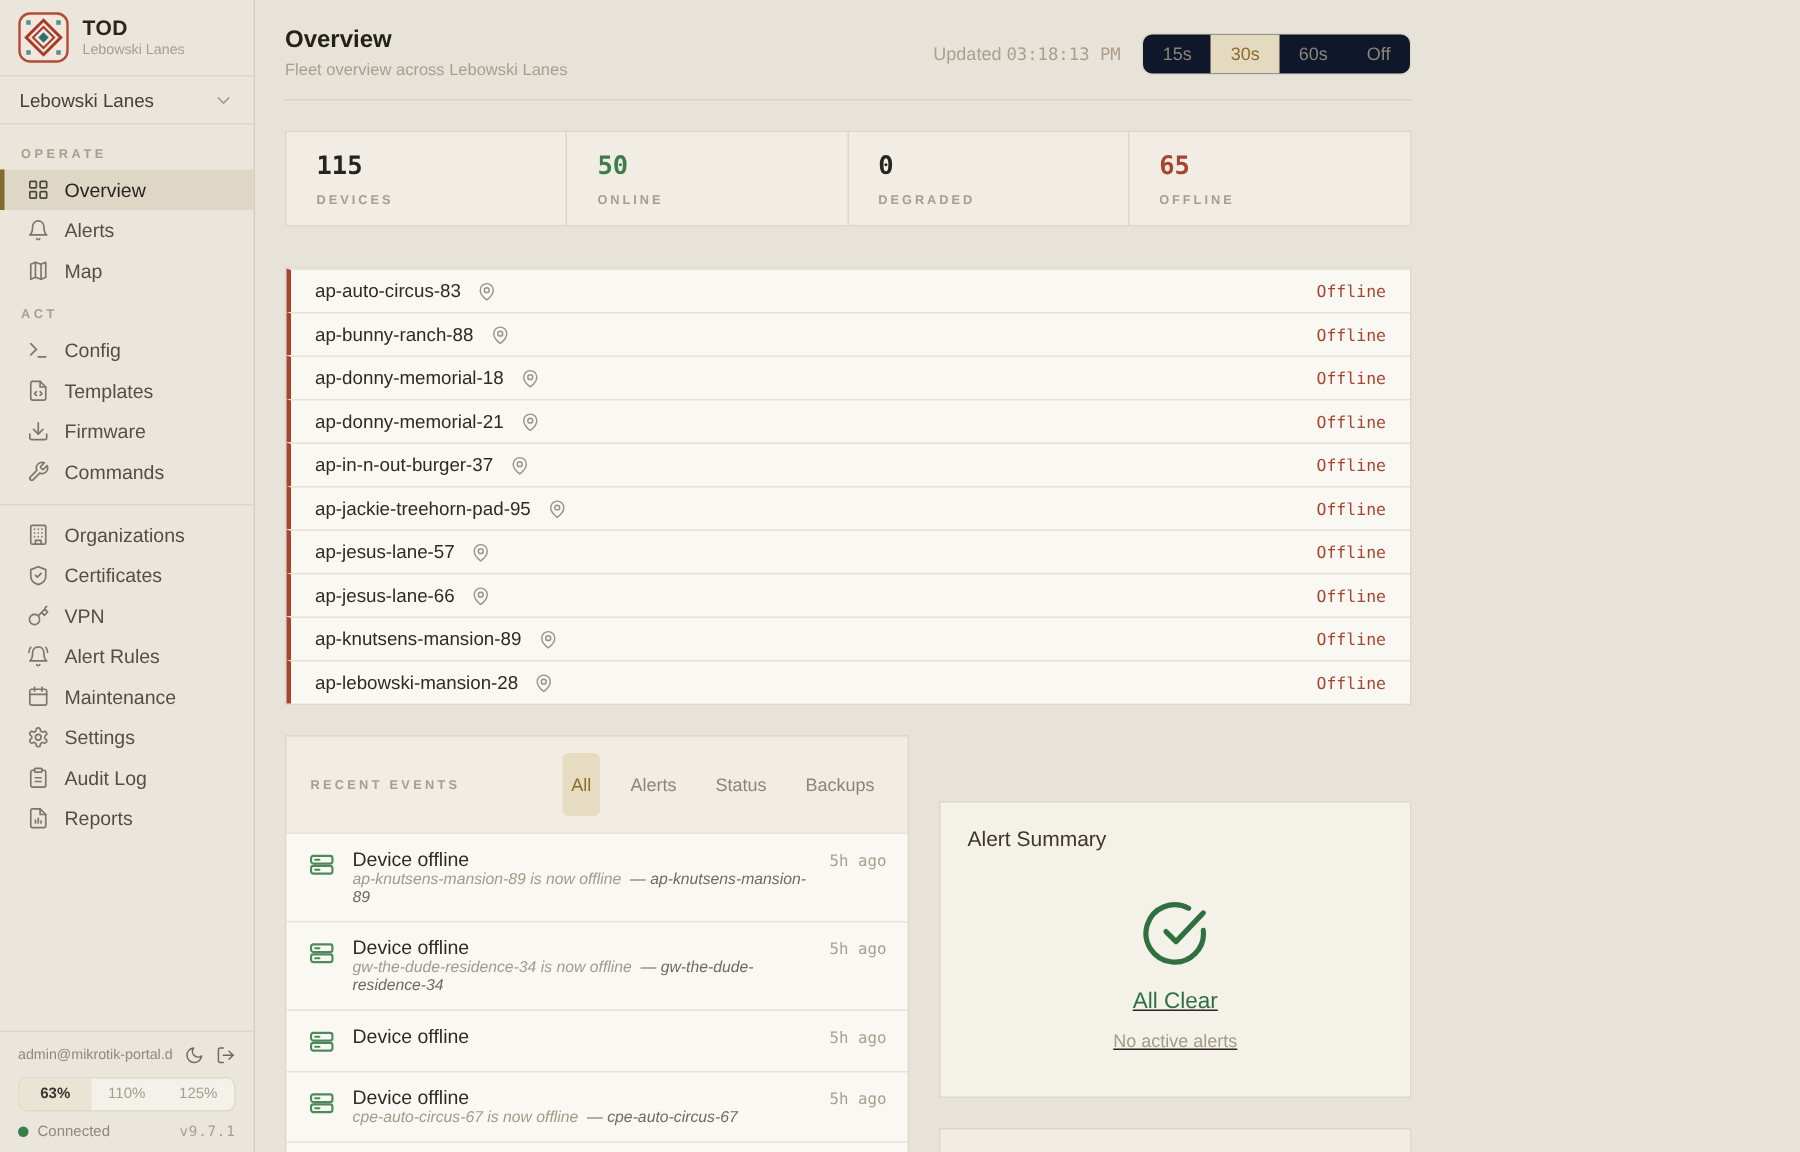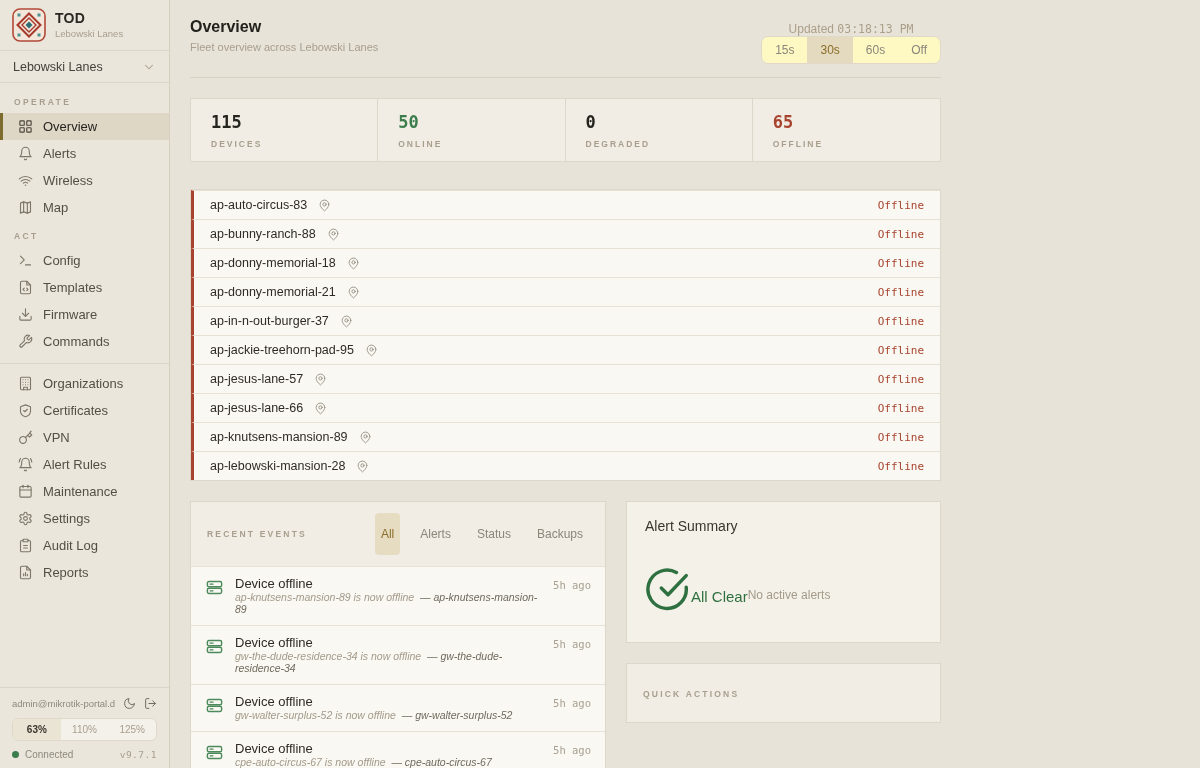--- a/index.html
+++ b/index.html
@@ -41,24 +41,24 @@
   .zoom-cell.active { background:#eae4d4; color:#3a362e; font-weight:700; }
   .conn-row { display:flex; align-items:center; gap:6px; font-size:10px; color:#8f897c; }
   .conn-dot { width:7px; height:7px; border-radius:50%; background:#3a7d4c; }
   .version { margin-left:auto; font-size:9.5px; color:#a79e8e; letter-spacing:.5px; }
 
   
   .main { flex:1; padding:18px 27px 0 20px; overflow:hidden; }
   .page-head { display:flex; align-items:flex-start; justify-content:space-between; padding-bottom:13px; border-bottom:1px solid #d9d2c3; }
   .page-title { font-size:16px; font-weight:700; color:#23211c; }
   .page-sub { font-size:11px; color:#a79e8e; margin-top:5px; }
-  .head-right { display:flex; align-items:center; gap:0; margin-top:4px;flex-direction:column; }
+  .head-right { display:flex; align-items:center; gap:14px; margin-top:4px; }
   .updated { font-size:12px; color:#ab9f8a; }
   .updated .mono { font-size:11.5px; }
-  .seg { display:flex; background:#fef9c3; border:1px solid #e0d9ca; border-radius:7px; overflow:hidden; }
+  .seg { display:flex; background:#0f172a; border:1px solid #e0d9ca; border-radius:7px; overflow:hidden; }
   .seg-btn { font-size:12px; color:#8b857a; padding:6px 13px; cursor:pointer; }
   .seg-btn.active { background:#e4dabf; color:#8a6d28; }
 
   
   .stats { margin-top:20px; display:grid; grid-template-columns:repeat(4,1fr); background:#f1ede4; border:1px solid #ddd7c9; }
   .stat-cell { padding:13px 20px 12px; border-right:1px solid #ddd7c9; }
   .stat-cell:last-child { border-right:none; }
   .stat-value { font-size:17px; font-weight:700; }
   .stat-label { font-size:8.5px; letter-spacing:2px; color:#a79e8e; margin-top:7px; font-weight:600; }
 
@@ -82,23 +82,23 @@
   .tab.active { background:#e6dcc2; color:#8a6d28; }
   .event-row { display:flex; align-items:flex-start; gap:11px; background:#faf8f3; border-top:1px solid #e8e2d5; padding:9px 14px 10px; cursor:pointer;justify-content:center; }
   .event-icon { color:#4c8a5c; display:flex; margin-top:2px; }
   .event-body { flex:1; }
   .event-title { font-size:13px; color:#2e2b26; }
   .event-desc { font-size:10.5px; color:#a39a8a; margin-top:0;font-style:italic; }
   .event-desc .dev { color:#6f6a5e; }
   .event-time { font-size:10.5px; color:#a8a091; margin-top:3px; white-space:nowrap; }
 
   
-  .alert-card { border:1px solid #ddd7c9; background:#f4f1e9; padding:16px 18px 30px; }
+  .alert-card { border:1px solid #ddd7c9; background:#f4f1e9; padding:16px 18px 30px;margin-top:44px; }
   .alert-title { font-size:14px; font-weight:400; color:#3a362e; }
-  .alert-center { display:flex; flex-direction:row; align-items:center; margin-top:32px; }
+  .alert-center { display:flex; flex-direction:column; align-items:center; margin-top:32px;text-decoration:underline; }
   .alert-check { color:#2f7040; display:flex; }
   .alert-status { font-size:15px; color:#2f7040; margin-top:14px; }
   .alert-detail { font-size:12px; color:#a39a8a; margin-top:11px; }
   .qa-card { margin-top:20px; border:1px solid #ddd7c9; background:#f1ede4; padding:19px 16px; min-height:60px; }
 </style>
 </head>
 <body>
 
 <div class="app">
 
@@ -145,31 +145,20 @@
          <span class="nav-text">Overview</span>
        </div>
         <div class="nav-item">
          <span class="nicon">
             <svg width="15" height="15" viewBox="0 0 24 24" fill="none" stroke="currentColor" stroke-width="1.8" stroke-linecap="round" stroke-linejoin="round">
               <path d="M6 8a6 6 0 0 1 12 0c0 7 3 9 3 9H3s3-2 3-9"></path>
               <path d="M10.3 21a1.94 1.94 0 0 0 3.4 0"></path>
             </svg>
           </span>
          <span class="nav-text">Alerts</span>
-       </div>
-        <div class="nav-item">
-         <span class="nicon">
-            <svg width="15" height="15" viewBox="0 0 24 24" fill="none" stroke="currentColor" stroke-width="1.8" stroke-linecap="round" stroke-linejoin="round">
-              <path d="M2 9.5a15 15 0 0 1 20 0"></path>
-              <path d="M5 13a10.5 10.5 0 0 1 14 0"></path>
-              <path d="M8.5 16.3a5.5 5.5 0 0 1 7 0"></path>
-              <circle cx="12" cy="19.5" r="1.2" fill="currentColor" stroke="none"></circle>
-            </svg>
-          </span>
-         <span class="nav-text">Wireless</span>
        </div>
         <div class="nav-item">
          <span class="nicon">
             <svg width="15" height="15" viewBox="0 0 24 24" fill="none" stroke="currentColor" stroke-width="1.8" stroke-linecap="round" stroke-linejoin="round">
               <path d="M9 3 4 5v16l5-2 6 2 5-2V3l-5 2-6-2z"></path>
               <path d="M9 3v16"></path>
               <path d="M15 5v16"></path>
             </svg>
           </span>
          <span class="nav-text">Map</span>
@@ -515,21 +504,20 @@
        <span class="event-icon">
                 <svg width="19" height="19" viewBox="0 0 24 24" fill="none" stroke="currentColor" stroke-width="1.8" stroke-linecap="round" stroke-linejoin="round">
                   <rect x="3" y="4.5" width="18" height="6.5" rx="2"></rect>
                   <rect x="3" y="13" width="18" height="6.5" rx="2"></rect>
                   <path d="M6.5 7.75h3.5"></path>
                   <path d="M6.5 16.25h3.5"></path>
                 </svg>
               </span>
        <div class="event-body">
          <div class="event-title">Device offline</div>
-         <div class="event-desc">gw-walter-surplus-52 is now offline&nbsp; <span class="dev">— gw-walter-surplus-52</span></div>
        </div>
        <span class="event-time mono">5h ago</span>
      </div>
             <div class="event-row">
        <span class="event-icon">
                 <svg width="19" height="19" viewBox="0 0 24 24" fill="none" stroke="currentColor" stroke-width="1.8" stroke-linecap="round" stroke-linejoin="round">
                   <rect x="3" y="4.5" width="18" height="6.5" rx="2"></rect>
                   <rect x="3" y="13" width="18" height="6.5" rx="2"></rect>
                   <path d="M6.5 7.75h3.5"></path>
                   <path d="M6.5 16.25h3.5"></path>

